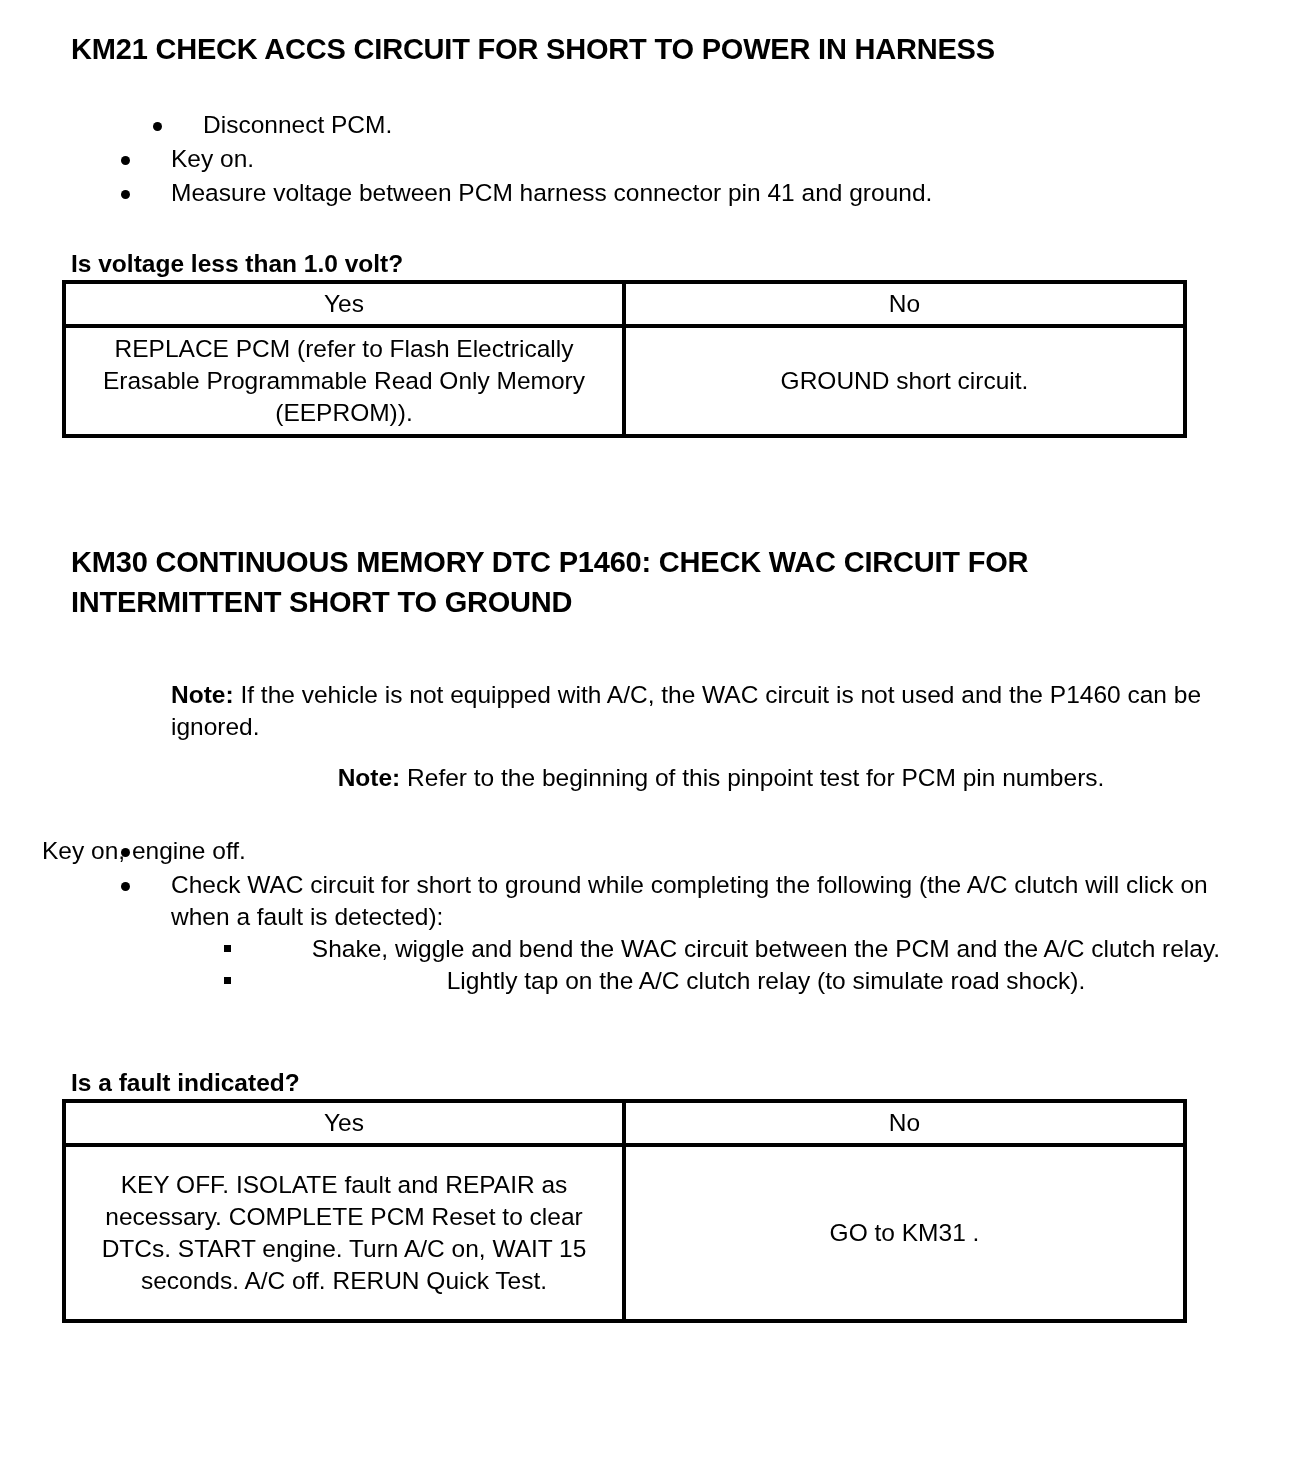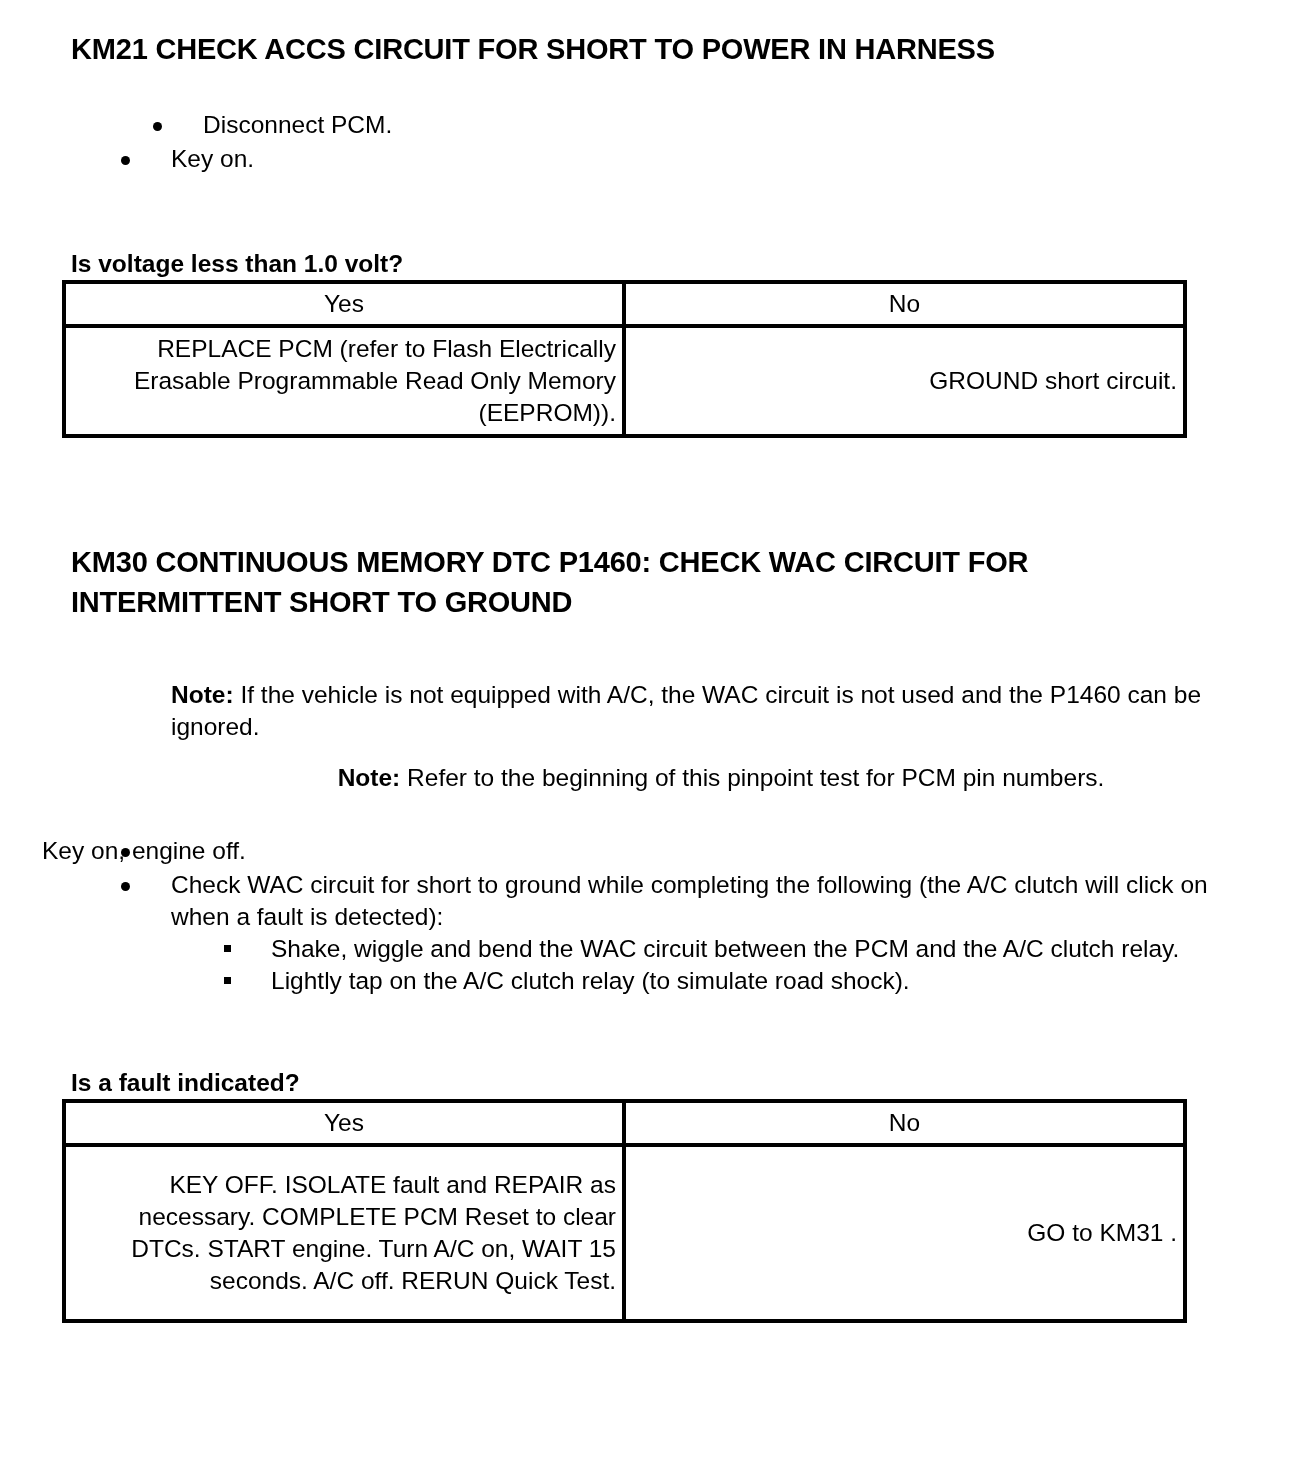--- a/index.html
+++ b/index.html
@@ -55,20 +55,21 @@
     }
     .sub-list {
       list-style: none;
       margin: 0;
       padding: 0;
     }
     .sub-item {
       position: relative;
       padding-left: 100px;
       margin-left: 0;
+      text-align: center;
     }
     .sub-square {
       position: absolute;
       left: 53px;
       top: 12px;
       width: 7px;
       height: 7px;
       background: #000;
     }
     .question {
@@ -101,40 +102,44 @@
       line-height: 32px;
       padding: 0 6px 0 6px;
     }
     table.yn th {
       font-weight: normal;
       text-align: center;
       height: 40px;
     }
     table.yn td {
       vertical-align: middle;
-      text-align: right;
+      text-align: center;
     }
     col.c1 { width: 560px; }
     col.c2 { width: 561px; }
   </style>
 </head>
 <body>
 
 <div class="page">
 
   <h2 class="heading" style="top:29px;">KM21 CHECK ACCS CIRCUIT FOR SHORT TO POWER IN HARNESS</h2>
 
   <ul class="bullet-list" style="top:109px;">
     <li class="bullet-item" style="height:34px;margin-left:32px;">
       <span class="bullet-dot"></span>
       <span>Disconnect PCM.</span>
     </li>
     <li class="bullet-item" style="height:34px;">
       <span class="bullet-dot"></span>
       <span>Key on.</span>
+    </li>
+    <li class="bullet-item" style="height:34px;">
+      <span class="bullet-dot"></span>
+      <span>Measure voltage between PCM harness connector pin 41 and ground.</span>
     </li>
   </ul>
 
   <p class="question" style="top:249px;">Is voltage less than 1.0 volt?</p>
 
   <table class="yn" style="top:280px;">
     <colgroup>
         <col class="c1">
         <col class="c2">
       </colgroup>

